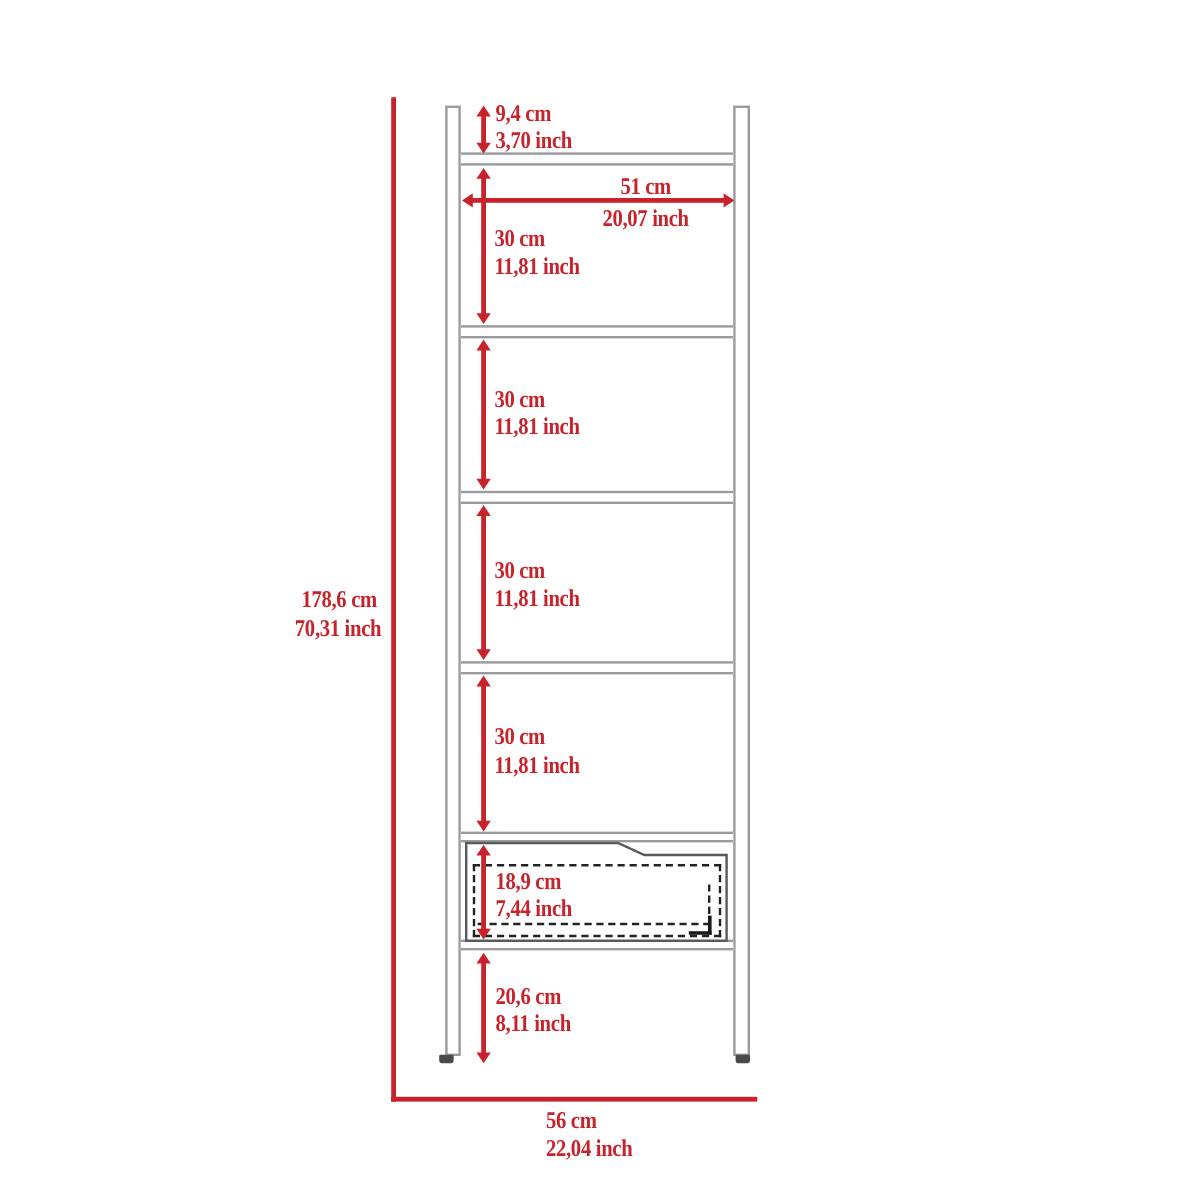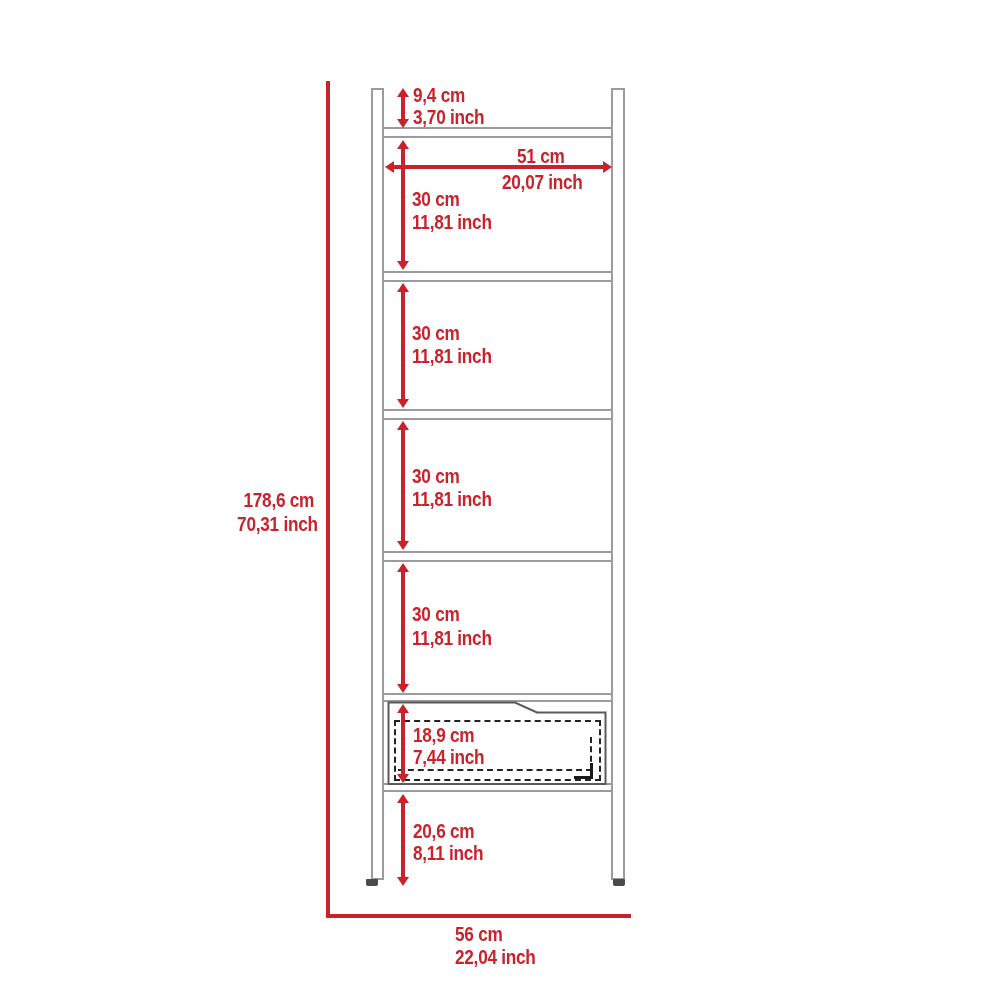--- a/index.html
+++ b/index.html
@@ -7,21 +7,21 @@
     --gray:#9b9b9d;
     --drawer:#595a5e;
     --dash:#232323;
     --foot:#4a4a4c;
     --bg:#ffffff;
   }
   *{margin:0;padding:0;box-sizing:border-box;}
   html,body{background:var(--bg);}
   .stage{
     position:relative;width:1000px;height:1000px;background:var(--bg);
-    font-family:Liberation Sans, sans-serif;overflow:hidden;
+    font-family:Liberation Serif, serif;overflow:hidden;
   }
   
   .rail{position:absolute;top:88px;height:792px;background:#fff;border:2px solid var(--gray);}
   .rail.left{left:371px;width:13px;}
   .rail.right{left:611px;width:14px;}
   .foot{position:absolute;top:879px;width:12px;height:7px;background:var(--foot);border-radius:1px 1px 2px 2px;}
   .shelf{position:absolute;left:384px;width:227px;background:#fff;
          border-top:2px solid var(--gray);border-bottom:2px solid var(--gray);}
   
   .drawer-svg{position:absolute;left:387px;top:701px;}

